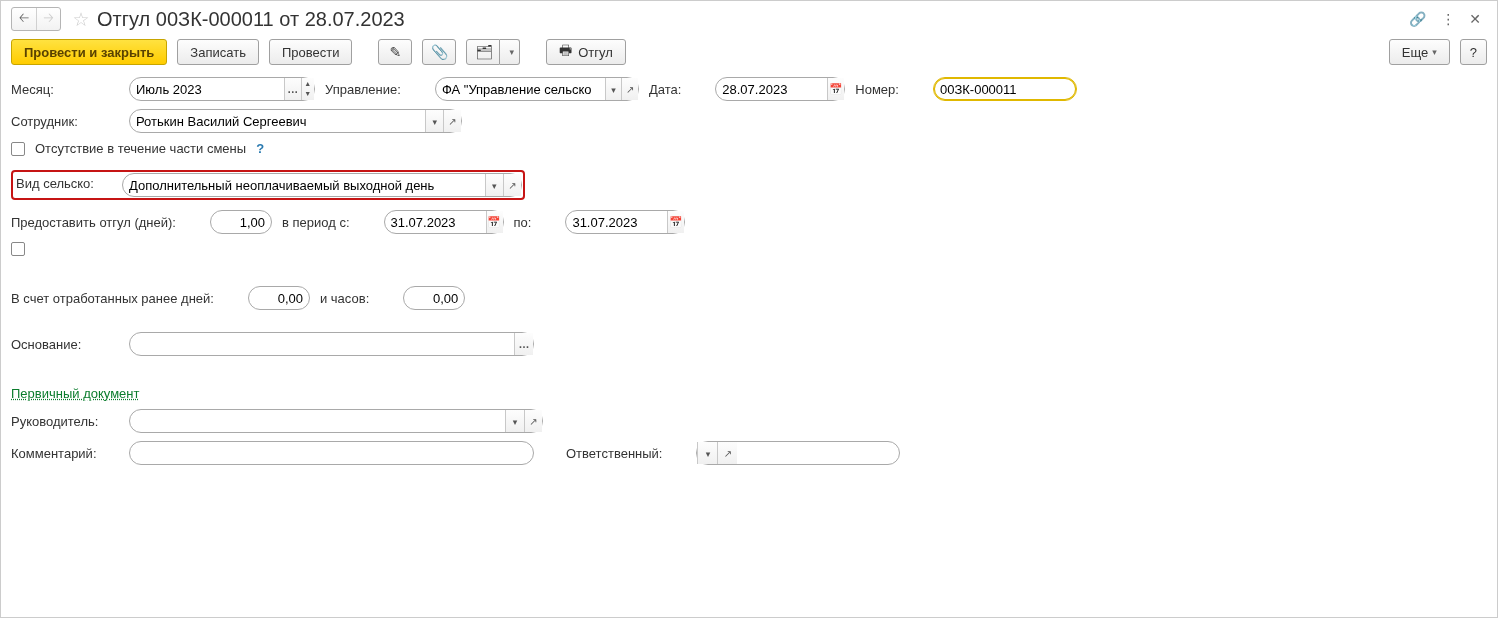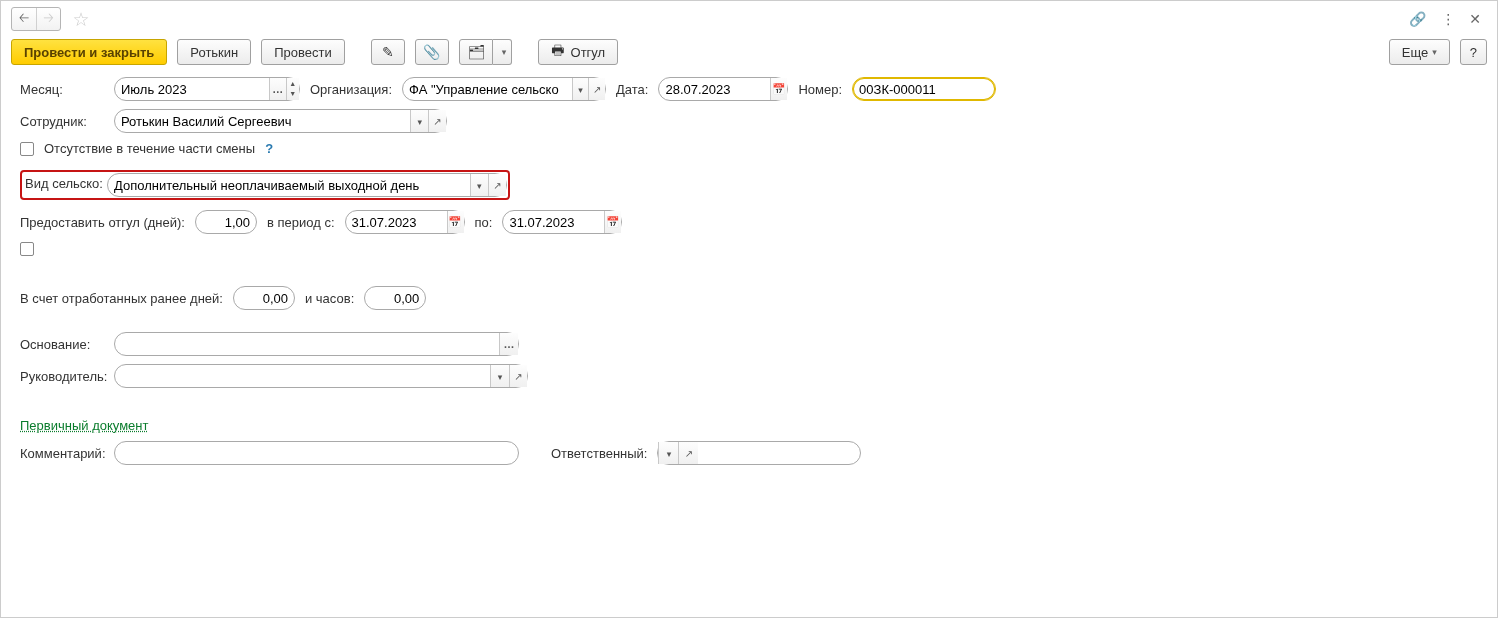--- a/index.html
+++ b/index.html
@@ -89,39 +89,40 @@
   .btn .caret { margin-left: 4px; font-size: 9px; color: #666; }
   .toolbar-spacer { flex: 1; }
   .btn-group {
     display: flex;
   }
   .btn-group .btn { border-radius: 0; }
   .btn-group .btn:first-child { border-radius: 3px 0 0 3px; }
   .btn-group .btn:last-child { border-radius: 0 3px 3px 0; border-left: none; }
   
   .form-area {
-    padding: 4px 19px;
+    padding: 4px 10px;
   }
   .row {
     display: flex;
     align-items: center;
     gap: 10px;
     margin-bottom: 8px;
   }
   .lbl {
     color: #333;
     white-space: nowrap;
   }
   .field {
     display: flex;
     height: 24px;
     border: 1px solid #a9a9a9;
     border-radius: 12px;
     background: #fff;
     align-items: stretch;
+    margin-left: 24px;
   }
   .field input {
     border: none; outline: none;
     padding: 0 6px;
     font-size: 13px;
     background: transparent;
     width: 100%;
   }
   .field .part {
     border-left: 1px solid #c8c8c8;
@@ -176,30 +177,31 @@
 <body>
 
 <div class="window">
 
   <div class="header">
     <div class="nav-group">
       <div class="nav-btn">🡠</div>
       <div class="nav-btn" style="color:#ccc">🡢</div>
     </div>
     <div class="star-icon">☆</div>
+    <div class="page-title">Отгул 00ЗК-000011 от 28.07.2023</div>
     <div class="header-right">
       <span class="icon-small">🔗</span>
       <span class="icon-small">⋮</span>
       <span class="icon-small">✕</span>
     </div>
   </div>
 
   <div class="toolbar">
     <button class="btn btn-yellow">Провести и закрыть</button>
-    <button class="btn">Ротькин</button>
+    <button class="btn">Записать</button>
     <button class="btn">Провести</button>
     <div style="width:6px"></div>
     <button class="btn btn-icon">
         <span class="glyph">✎</span>
       </button>
     <button class="btn btn-icon">
         <span class="glyph">📎</span>
       </button>
     <div class="btn-group">
       <button class="btn btn-icon">
@@ -229,21 +231,21 @@
       <div class="field" style="width:186px">
         <input value="Июль 2023" style="">
         <div class="part">
             <span class="ic-dots"></span>
           </div>
         <div class="part spinner">
             <span>▲</span>
             <span>▼</span>
           </div>
       </div>
-      <span class="lbl">Организация:</span>
+      <span class="lbl">Управление:</span>
       <div class="field" style="width:204px">
         <input value="ФА &quot;Управление сельско" style="">
         <div class="part">
             <span class="ic-down"></span>
           </div>
         <div class="part">
             <span class="ic-open"></span>
           </div>
       </div>
       <span class="lbl">Дата:</span>
@@ -332,37 +334,37 @@
     <div class="row" style="margin-top:22px">
       <span class="lbl" style="width:84px">Основание:</span>
       <div class="field" style="width:405px">
         <input value="" style="">
         <div class="part">
             <span class="ic-dots"></span>
           </div>
       </div>
     </div>
 
+    <div class="row" style="margin-top:30px">
+      <span class="link">Первичный документ</span>
+    </div>
+
     <div class="row">
       <span class="lbl" style="width:84px">Руководитель:</span>
       <div class="field" style="width:414px">
         <input value="" style="">
         <div class="part">
             <span class="ic-down"></span>
           </div>
         <div class="part">
             <span class="ic-open"></span>
           </div>
       </div>
     </div>
 
-    <div class="row" style="margin-top:30px">
-      <span class="link">Первичный документ</span>
-    </div>
-
     <div class="row">
       <span class="lbl" style="width:84px">Комментарий:</span>
       <div class="field" style="width:405px">
         <input value="" style="">
       </div>
       <span style="width:12px"></span>
       <span class="lbl">Ответственный:</span>
       <div class="field" style="width:204px">
         <div class="part">
             <span class="ic-down"></span>

